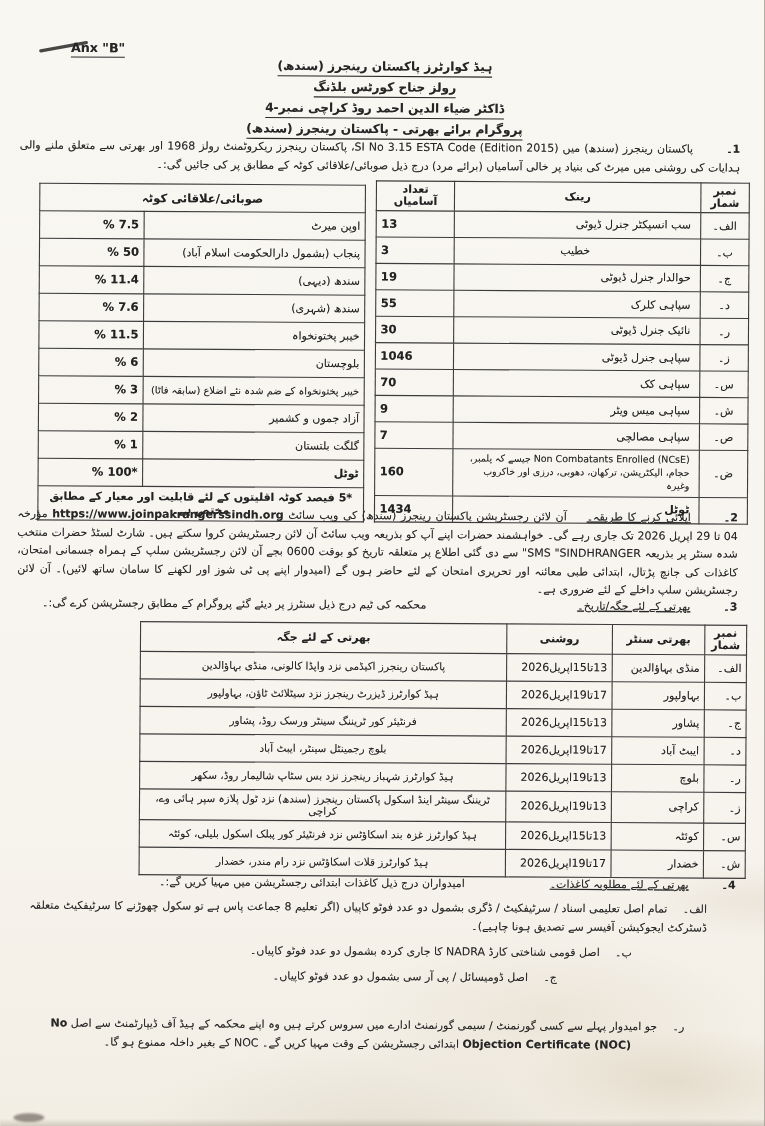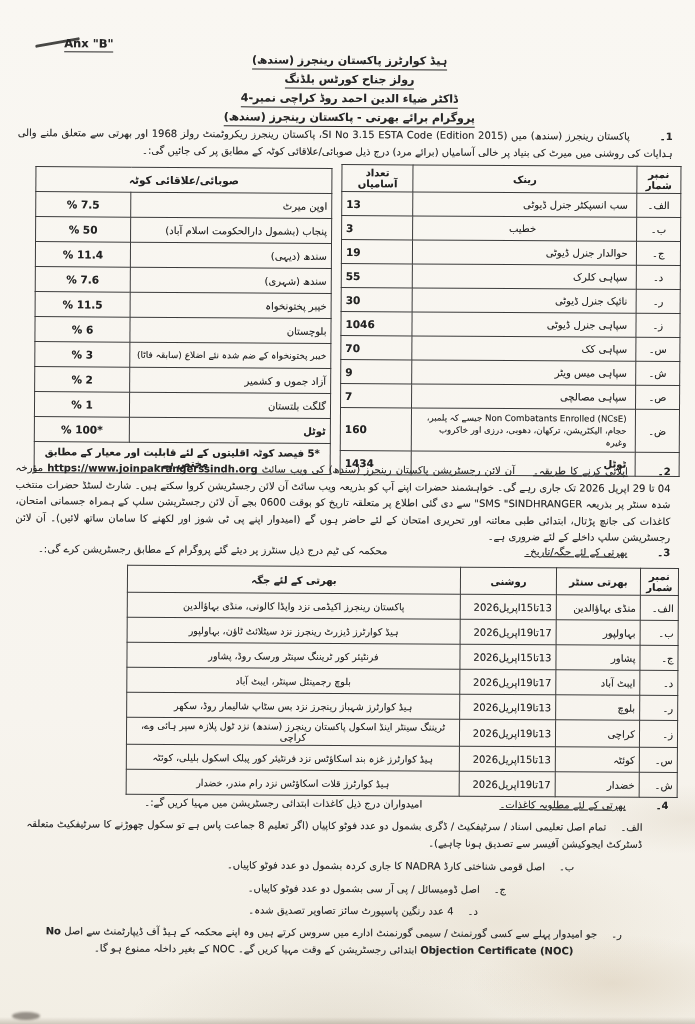--- a/index.html
+++ b/index.html
@@ -25,21 +25,21 @@
   .pnum{font-weight:bold;margin-left:30px;}
   .phead{font-weight:normal;text-decoration:underline;margin-left:14px;}
   .url{font-weight:bold;direction:ltr;unicode-bidi:embed;}
   table{border-collapse:collapse;direction:rtl;font-size:10px;color:#222;}
   td,th{border:1.2px solid #3c3c3c;padding:2px 4px;vertical-align:middle;}
   th{font-weight:bold;}
   
   .quota{position:absolute;top:168px;left:34px;width:297px;}
   .quota th{height:20px;text-align:center;font-size:10.5px;}
   .quota td.lbl{width:192px;text-align:right;height:20px;}
-  .quota td.val{width:86px;text-align:center;font-weight:bold;font-size:10.5px;}
+  .quota td.val{width:86px;text-align:right;font-weight:bold;font-size:10.5px;}
   .quota td.note{text-align:center;height:26px;font-weight:bold;font-size:10px;}
   
   .ranks{position:absolute;top:164px;right:15px;width:340px;}
   .ranks th{height:20px;text-align:center;}
   .ranks td.ser{width:36px;text-align:center;height:19px;}
   .ranks td.rnk{width:222px;text-align:right;padding-right:8px;}
   .ranks td.cnt{width:64px;text-align:left;font-weight:bold;font-size:10.5px;}
   .ranks td.ncse{font-size:8.6px;line-height:12px;height:38px;text-align:right;}
   
   .centers{position:absolute;top:566px;right:15px;width:552px;}
@@ -287,23 +287,20 @@
 
     <div class="item" id="item-a">
       <span class="mk">الف۔</span><span>تمام اصل تعلیمی اسناد / سرٹیفکیٹ / ڈگری بشمول دو عدد فوٹو کاپیاں (اگر تعلیم 8 جماعت پاس ہے تو سکول چھوڑنے کا سرٹیفکیٹ متعلقہ ڈسٹرکٹ ایجوکیشن آفیسر سے تصدیق ہونا چاہیے)۔</span>
     </div>
     <div class="item" id="item-b">
       <span class="mk">ب۔</span><span>اصل قومی شناختی کارڈ NADRA کا جاری کردہ بشمول دو عدد فوٹو کاپیاں۔</span>
     </div>
     <div class="item" id="item-j">
       <span class="mk">ج۔</span><span>اصل ڈومیسائل / پی آر سی بشمول دو عدد فوٹو کاپیاں۔</span>
     </div>
-    <div class="item" id="item-d">
-      <span class="mk">د۔</span><span>4 عدد رنگین پاسپورٹ سائز تصاویر تصدیق شدہ۔</span>
-    </div>
     <div class="item" id="item-r">
       <span class="mk">ر۔</span><span>جو امیدوار پہلے سے کسی گورنمنٹ / سیمی گورنمنٹ ادارے میں سروس کرتے ہیں وہ اپنے محکمہ کے ہیڈ آف ڈیپارٹمنٹ سے اصل</span>
       <span class="noc">No Objection Certificate (NOC)</span>
       <span>ابتدائی رجسٹریشن کے وقت مہیا کریں گے۔ NOC کے بغیر داخلہ ممنوع ہو گا۔</span>
     </div>
 
   </div>
 
   <div class="bottom-smudge"></div>
   <div class="bottom-edge"></div>

